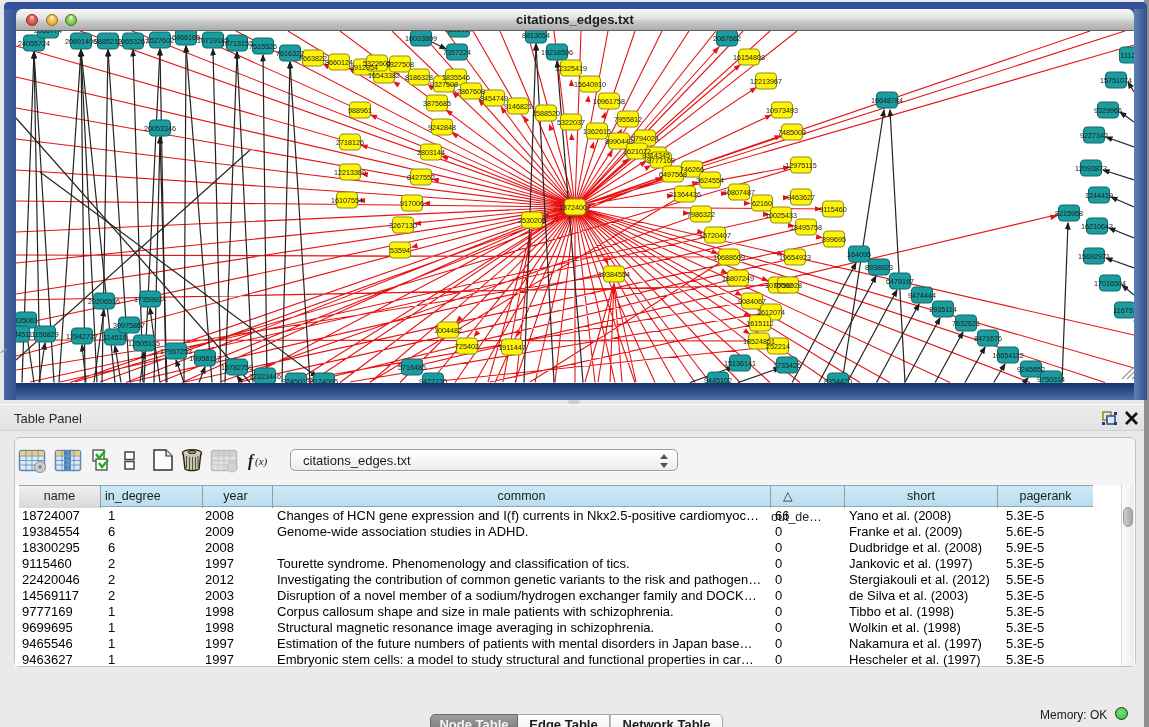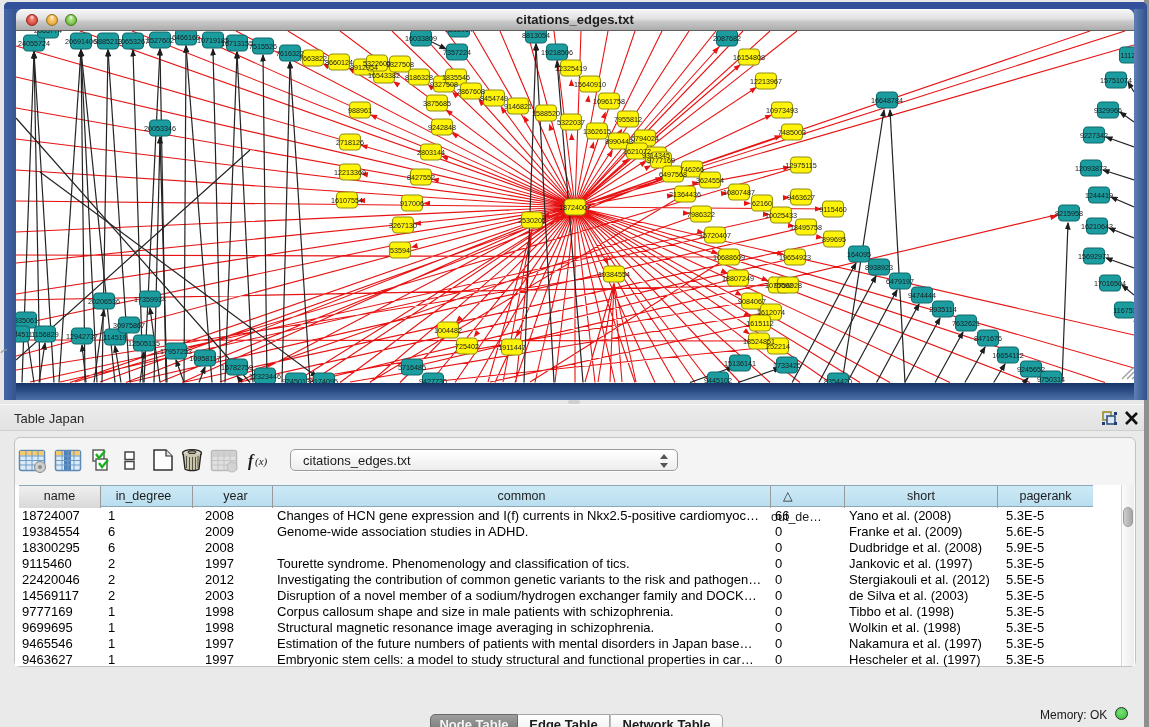--- a/index.html
+++ b/index.html
@@ -362,21 +362,21 @@
         <path d="M4 16 L16 4 M9 16 L16 9 M14 16 L16 14" stroke="#9a9a9a" stroke-width="1.3"></path>
       </svg>
 </div>
 <svg class="abs" width="8" height="8" style="left:0;top:347px">
       <path d="M1 6 Q3 2 7 3" stroke="#9a9a9a" stroke-width="1.2" fill="none"></path>
     </svg>
 
 <div class="abs" style="left:568px;top:400px;width:12px;height:4px;background:#cfcfcf;border-radius:2px"></div>
 
 <div class="abs" style="left:0;top:404px;width:1144px;height:27px;background:linear-gradient(180deg,#ececec,#e2e2e2);border-top:1px solid #f8f8f8;border-bottom:1px solid #cfcfcf">
-  <div class="abs" style="left:14px;top:6px;font-size:13px;color:#2a2a2a">Table Japan</div>
+  <div class="abs" style="left:14px;top:6px;font-size:13px;color:#2a2a2a">Table Panel</div>
   <svg class="abs" width="16" height="16" style="left:1102px;top:5px">
     <rect x="1" y="2" width="8" height="8" fill="#dce8f7" stroke="#9a8a28" stroke-width="1.6"></rect>
     <rect x="5" y="6" width="8" height="8" fill="#dce8f7" stroke="#33517e" stroke-width="1.6"></rect>
     <rect x="12" y="2" width="3" height="3" fill="#1f3f6e"></rect>
         <rect x="0" y="12" width="3" height="3" fill="#1f3f6e"></rect>
         <rect x="12" y="12" width="3" height="3" fill="#1f3f6e"></rect>
   </svg>
   <svg class="abs" width="15" height="15" style="left:1124px;top:6px">
         <path d="M2 1 L13 13 M13 2 L2 13" stroke="#111" stroke-width="2.6"></path>
       </svg>
@@ -443,21 +443,21 @@
   <div class="abs" style="left:12px;top:3px;font-size:13px;color:#1a1a1a">citations_edges.txt</div>
   <svg class="abs" width="10" height="14" style="right:8px;top:4px">
         <path d="M5 0 L9 5 H1 z" fill="#555"></path>
         <path d="M5 14 L1 9 H9 z" fill="#555"></path>
       </svg>
 </div>
 
 <div class="abs" style="left:15px;top:485px;width:1120px;height:181px;background:#fff"></div>
 <div class="abs" id="thead" style="left:19px;top:485px;width:1074px;height:22px;background:linear-gradient(180deg,#cde9f6,#badeef);border-top:1px solid #8aa9b8;border-bottom:1px solid #8aa9b8;font-size:12.5px;color:#1c1c1c">
   <div class="abs" style="left:0;top:0;width:82px;height:22px;background:linear-gradient(180deg,#f0f0f0,#d8d8d8);border-right:1px solid #9a9a9a;text-align:center;line-height:21px">name</div>
-  <div class="abs" style="left:76px;top:0;width:98px;height:22px;border-right:1px solid #9a9a9a;text-align:center;line-height:21px">in_degree</div>
+  <div class="abs" style="left:86px;top:0;width:98px;height:22px;border-right:1px solid #9a9a9a;line-height:21px">in_degree</div>
   <div class="abs" style="left:180px;top:0;width:74px;height:22px;border-right:1px solid #9a9a9a;text-align:center;line-height:21px">year</div>
   <div class="abs" style="left:254px;top:0;width:498px;height:22px;border-right:1px solid #9a9a9a;text-align:center;line-height:21px">common</div>
   <div class="abs" style="left:752px;top:0;width:74px;height:22px;border-right:1px solid #9a9a9a;line-height:21px"><span style="margin-left:12px">△ out_de…</span></div>
   <div class="abs" style="left:826px;top:0;width:153px;height:22px;border-right:1px solid #9a9a9a;text-align:center;line-height:21px">short</div>
   <div class="abs" style="left:979px;top:0;width:95px;height:22px;text-align:center;line-height:21px">pagerank</div>
 </div>
 <style>
 .row{position:absolute;left:0;top:0;width:1100px;height:16px;font-size:13px;color:#000}
 .row span{position:absolute;top:0;line-height:16px;white-space:nowrap}
 </style>

